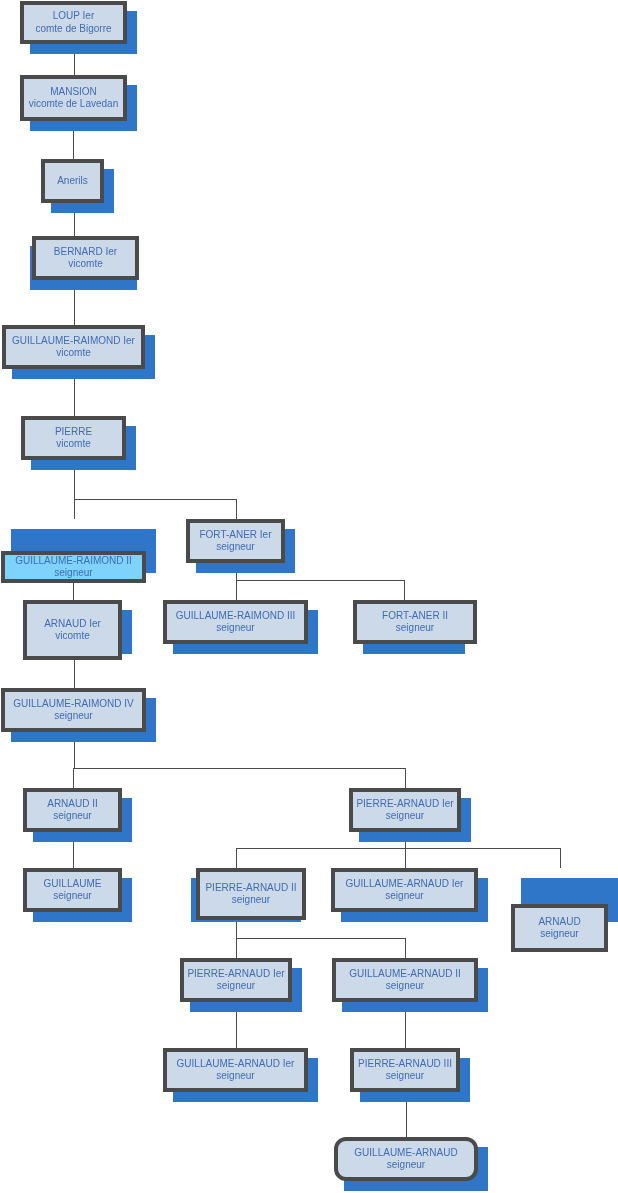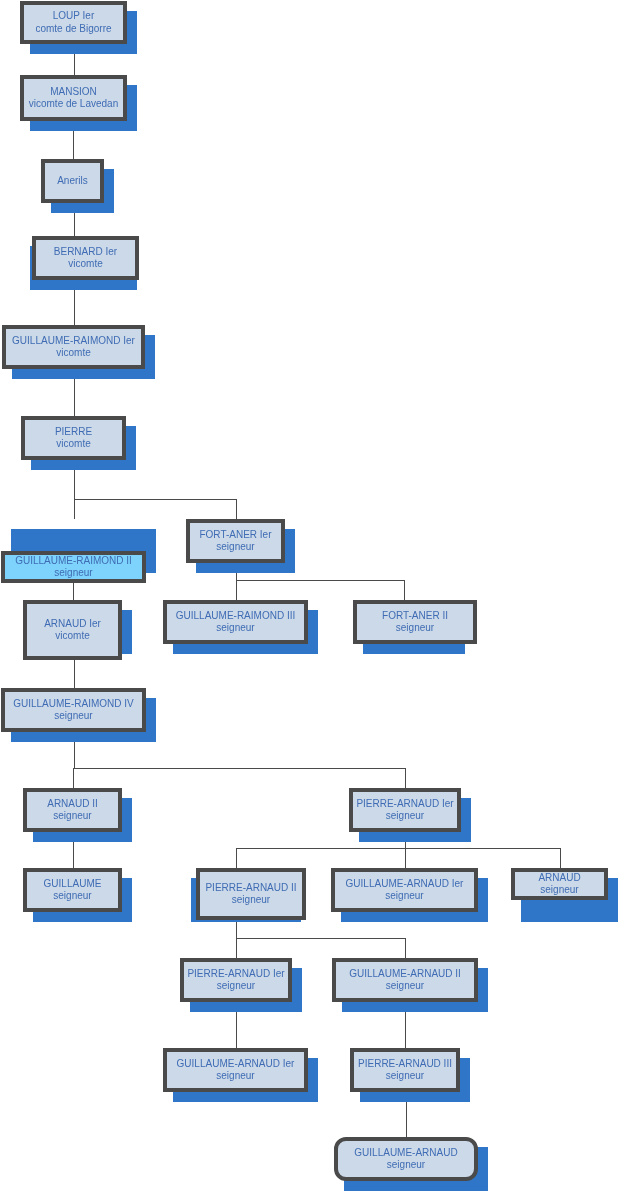--- a/index.html
+++ b/index.html
@@ -175,21 +175,21 @@
         <span class="ti">seigneur</span>
       </div>
       <div class="node" style="left: 181px; top: 868px; width: 110px; height: 52px; background: rgb(204, 217, 232); border-color: rgb(74, 74, 74); color: rgb(63, 108, 180); margin-left: 15px;">
         <span class="nm">PIERRE-ARNAUD II</span>
         <span class="ti">seigneur</span>
       </div>
       <div class="node" style="left: 331px; top: 868px; width: 147px; height: 44px; background: rgb(204, 217, 232); border-color: rgb(74, 74, 74); color: rgb(63, 108, 180);">
         <span class="nm">GUILLAUME-ARNAUD Ier</span>
         <span class="ti">seigneur</span>
       </div>
-      <div class="node" style="left: 511px; top: 868px; width: 97px; height: 32px; background: rgb(204, 217, 232); border-color: rgb(74, 74, 74); color: rgb(63, 108, 180);">
+      <div class="node" style="left: 511px; top: 904px; width: 97px; height: 48px; background: rgb(204, 217, 232); border-color: rgb(74, 74, 74); color: rgb(63, 108, 180);">
         <span class="nm">ARNAUD</span>
         <span class="ti">seigneur</span>
       </div>
       <div class="node" style="left: 180px; top: 958px; width: 112px; height: 44px; background: rgb(204, 217, 232); border-color: rgb(74, 74, 74); color: rgb(63, 108, 180);">
         <span class="nm">PIERRE-ARNAUD Ier</span>
         <span class="ti">seigneur</span>
       </div>
       <div class="node" style="left: 332px; top: 958px; width: 146px; height: 44px; background: rgb(204, 217, 232); border-color: rgb(74, 74, 74); color: rgb(63, 108, 180);">
         <span class="nm">GUILLAUME-ARNAUD II</span>
         <span class="ti">seigneur</span>

